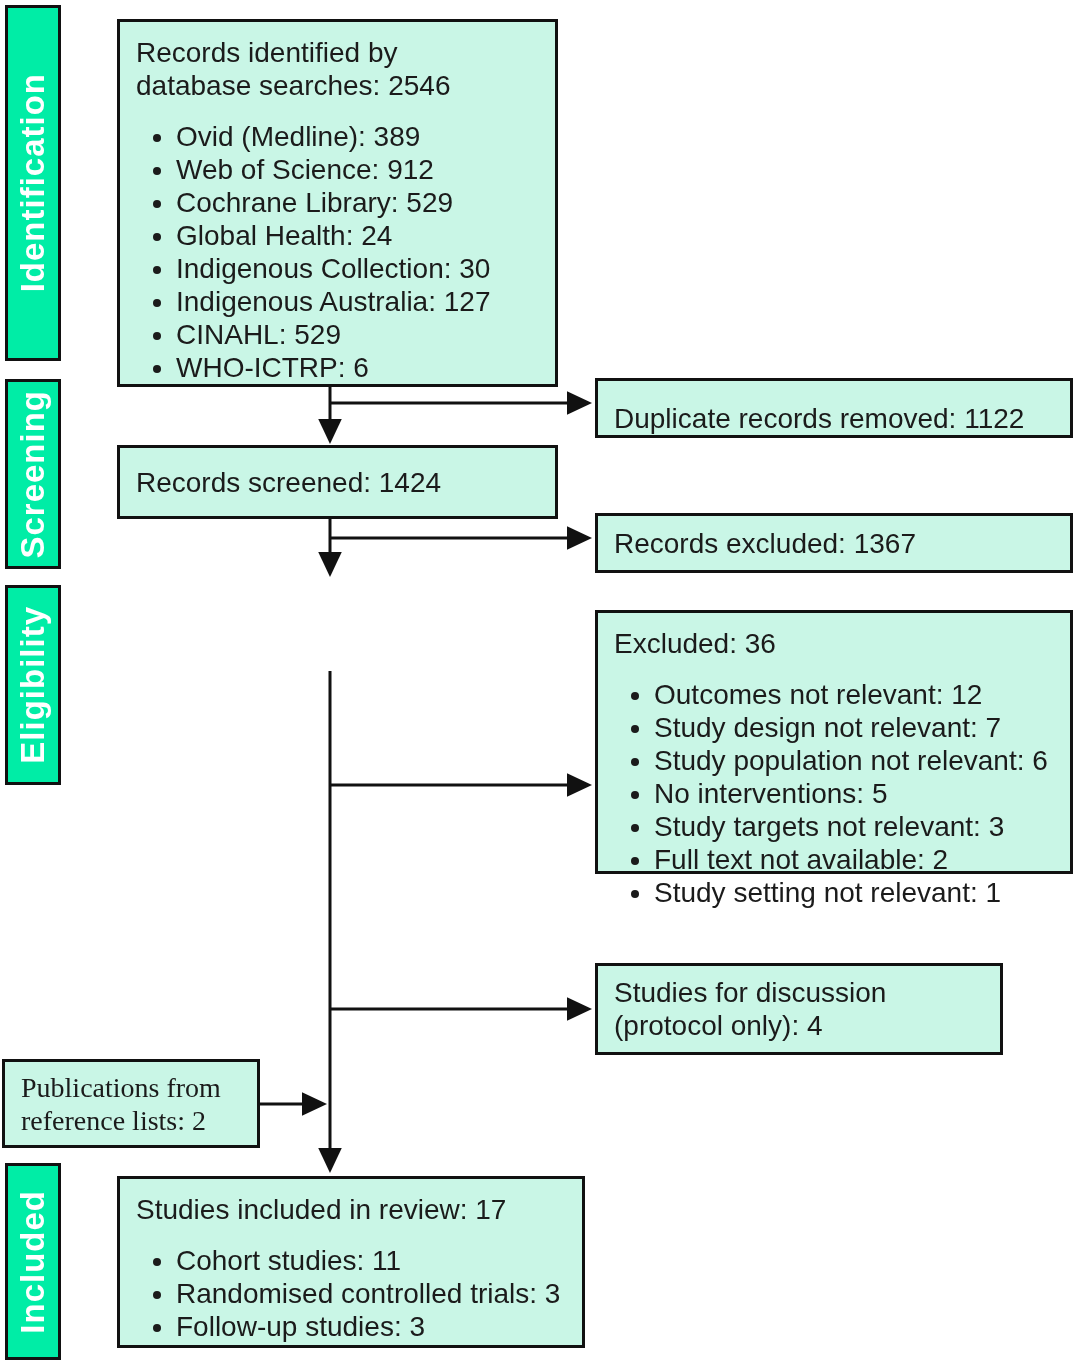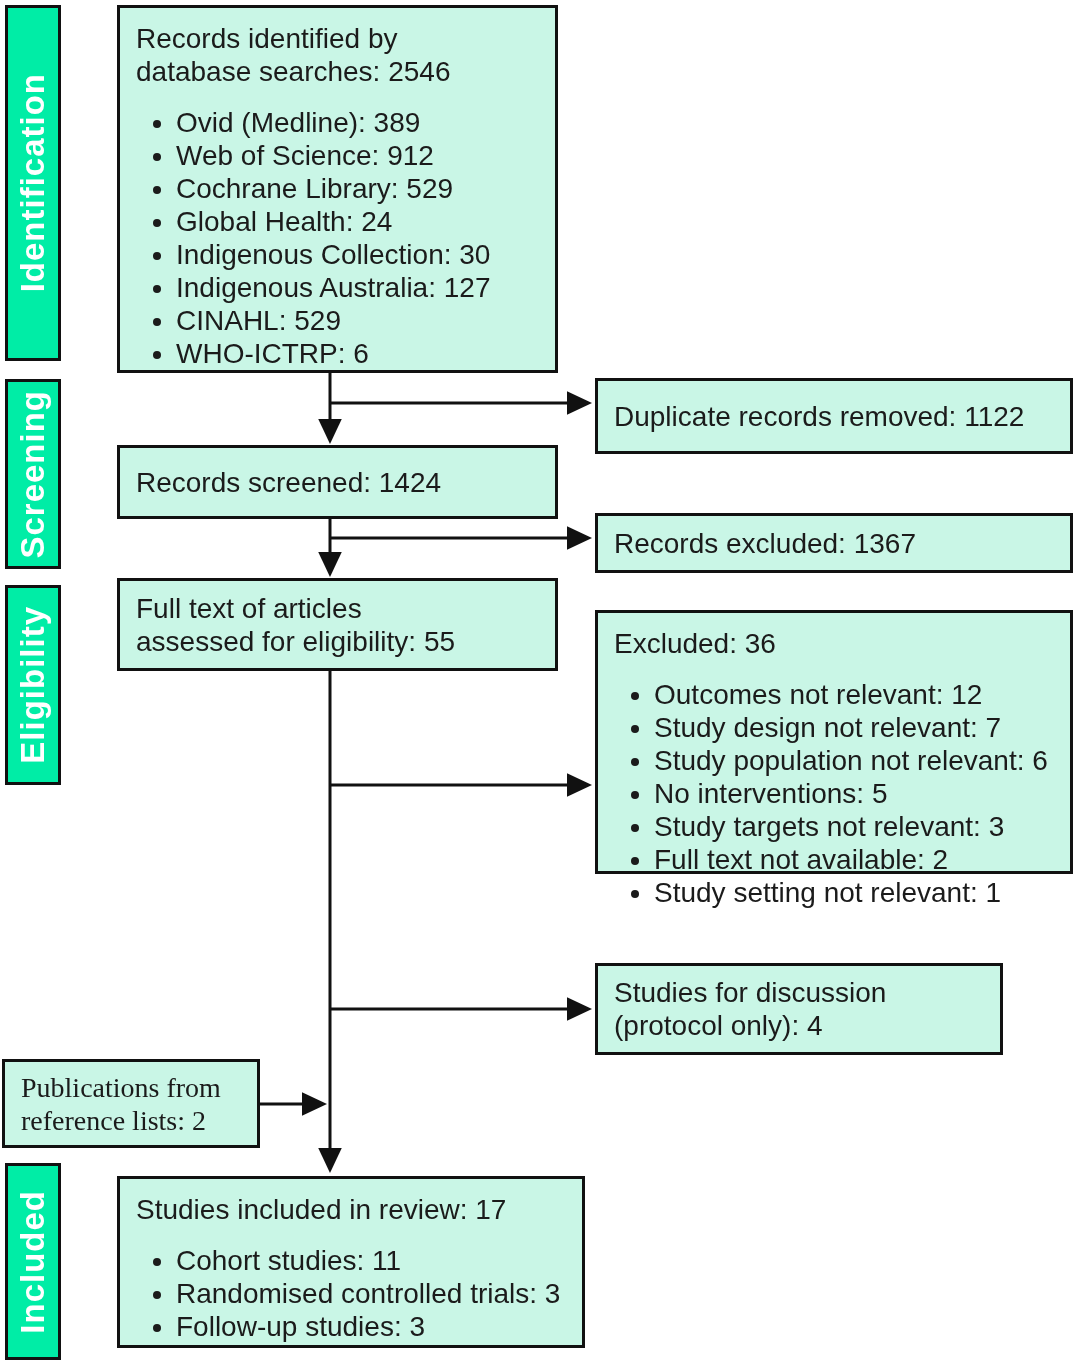--- a/index.html
+++ b/index.html
@@ -108,51 +108,47 @@
     <line x1="330" y1="373" x2="330" y2="438" marker-end="url(#ah)"></line>
     <line x1="330" y1="403" x2="586" y2="403" marker-end="url(#ah)"></line>
     <line x1="330" y1="504" x2="330" y2="571" marker-end="url(#ah)"></line>
     <line x1="330" y1="538" x2="586" y2="538" marker-end="url(#ah)"></line>
     <line x1="330" y1="671" x2="330" y2="1167" marker-end="url(#ah)"></line>
     <line x1="330" y1="785" x2="586" y2="785" marker-end="url(#ah)"></line>
     <line x1="330" y1="1009" x2="586" y2="1009" marker-end="url(#ah)"></line>
     <line x1="260" y1="1104" x2="321" y2="1104" marker-end="url(#ah)"></line>
   </svg>
 
-  <div class="box pad" style="left:117px;top:5px;width:441px;height:368px;">
+  <div class="box pad" style="left:117px;top:19px;width:441px;height:368px;">
     <div class="title">Records identified by
 database searches: 2546</div>
     <ul>
         <li>Ovid (Medline): 389</li>
         <li>Web of Science: 912</li>
         <li>Cochrane Library: 529</li>
         <li>Global Health: 24</li>
         <li>Indigenous Collection: 30</li>
         <li>Indigenous Australia: 127</li>
         <li>CINAHL: 529</li>
         <li>WHO-ICTRP: 6</li>
       </ul>
   </div>
 
-  <div class="box center" style="left:595px;top:378px;width:478px;height:76px;">
+  <div class="box center" style="left:595px;top:378px;width:478px;height:60px;justify-content:flex-end;">
     <div class="title">Duplicate records removed: 1122</div>
   </div>
 
   <div class="box center" style="left:117px;top:445px;width:441px;height:74px;">
     <div class="title">Records screened: 1424</div>
   </div>
 
   <div class="box center" style="left:595px;top:513px;width:478px;height:60px;">
     <div class="title">Records excluded: 1367</div>
   </div>
 
-  <div class="box center" style="left:117px;top:578px;width:441px;height:93px;">
-    <div class="title">Full text of articles
-assessed for eligibility: 55</div>
-  </div>
 
   <div class="box pad" style="left:595px;top:610px;width:478px;height:264px;">
     <div class="title">Excluded: 36</div>
     <ul>
         <li>Outcomes not relevant: 12</li>
         <li>Study design not relevant: 7</li>
         <li>Study population not relevant: 6</li>
         <li>No interventions: 5</li>
         <li>Study targets not relevant: 3</li>
         <li>Full text not available: 2</li>

